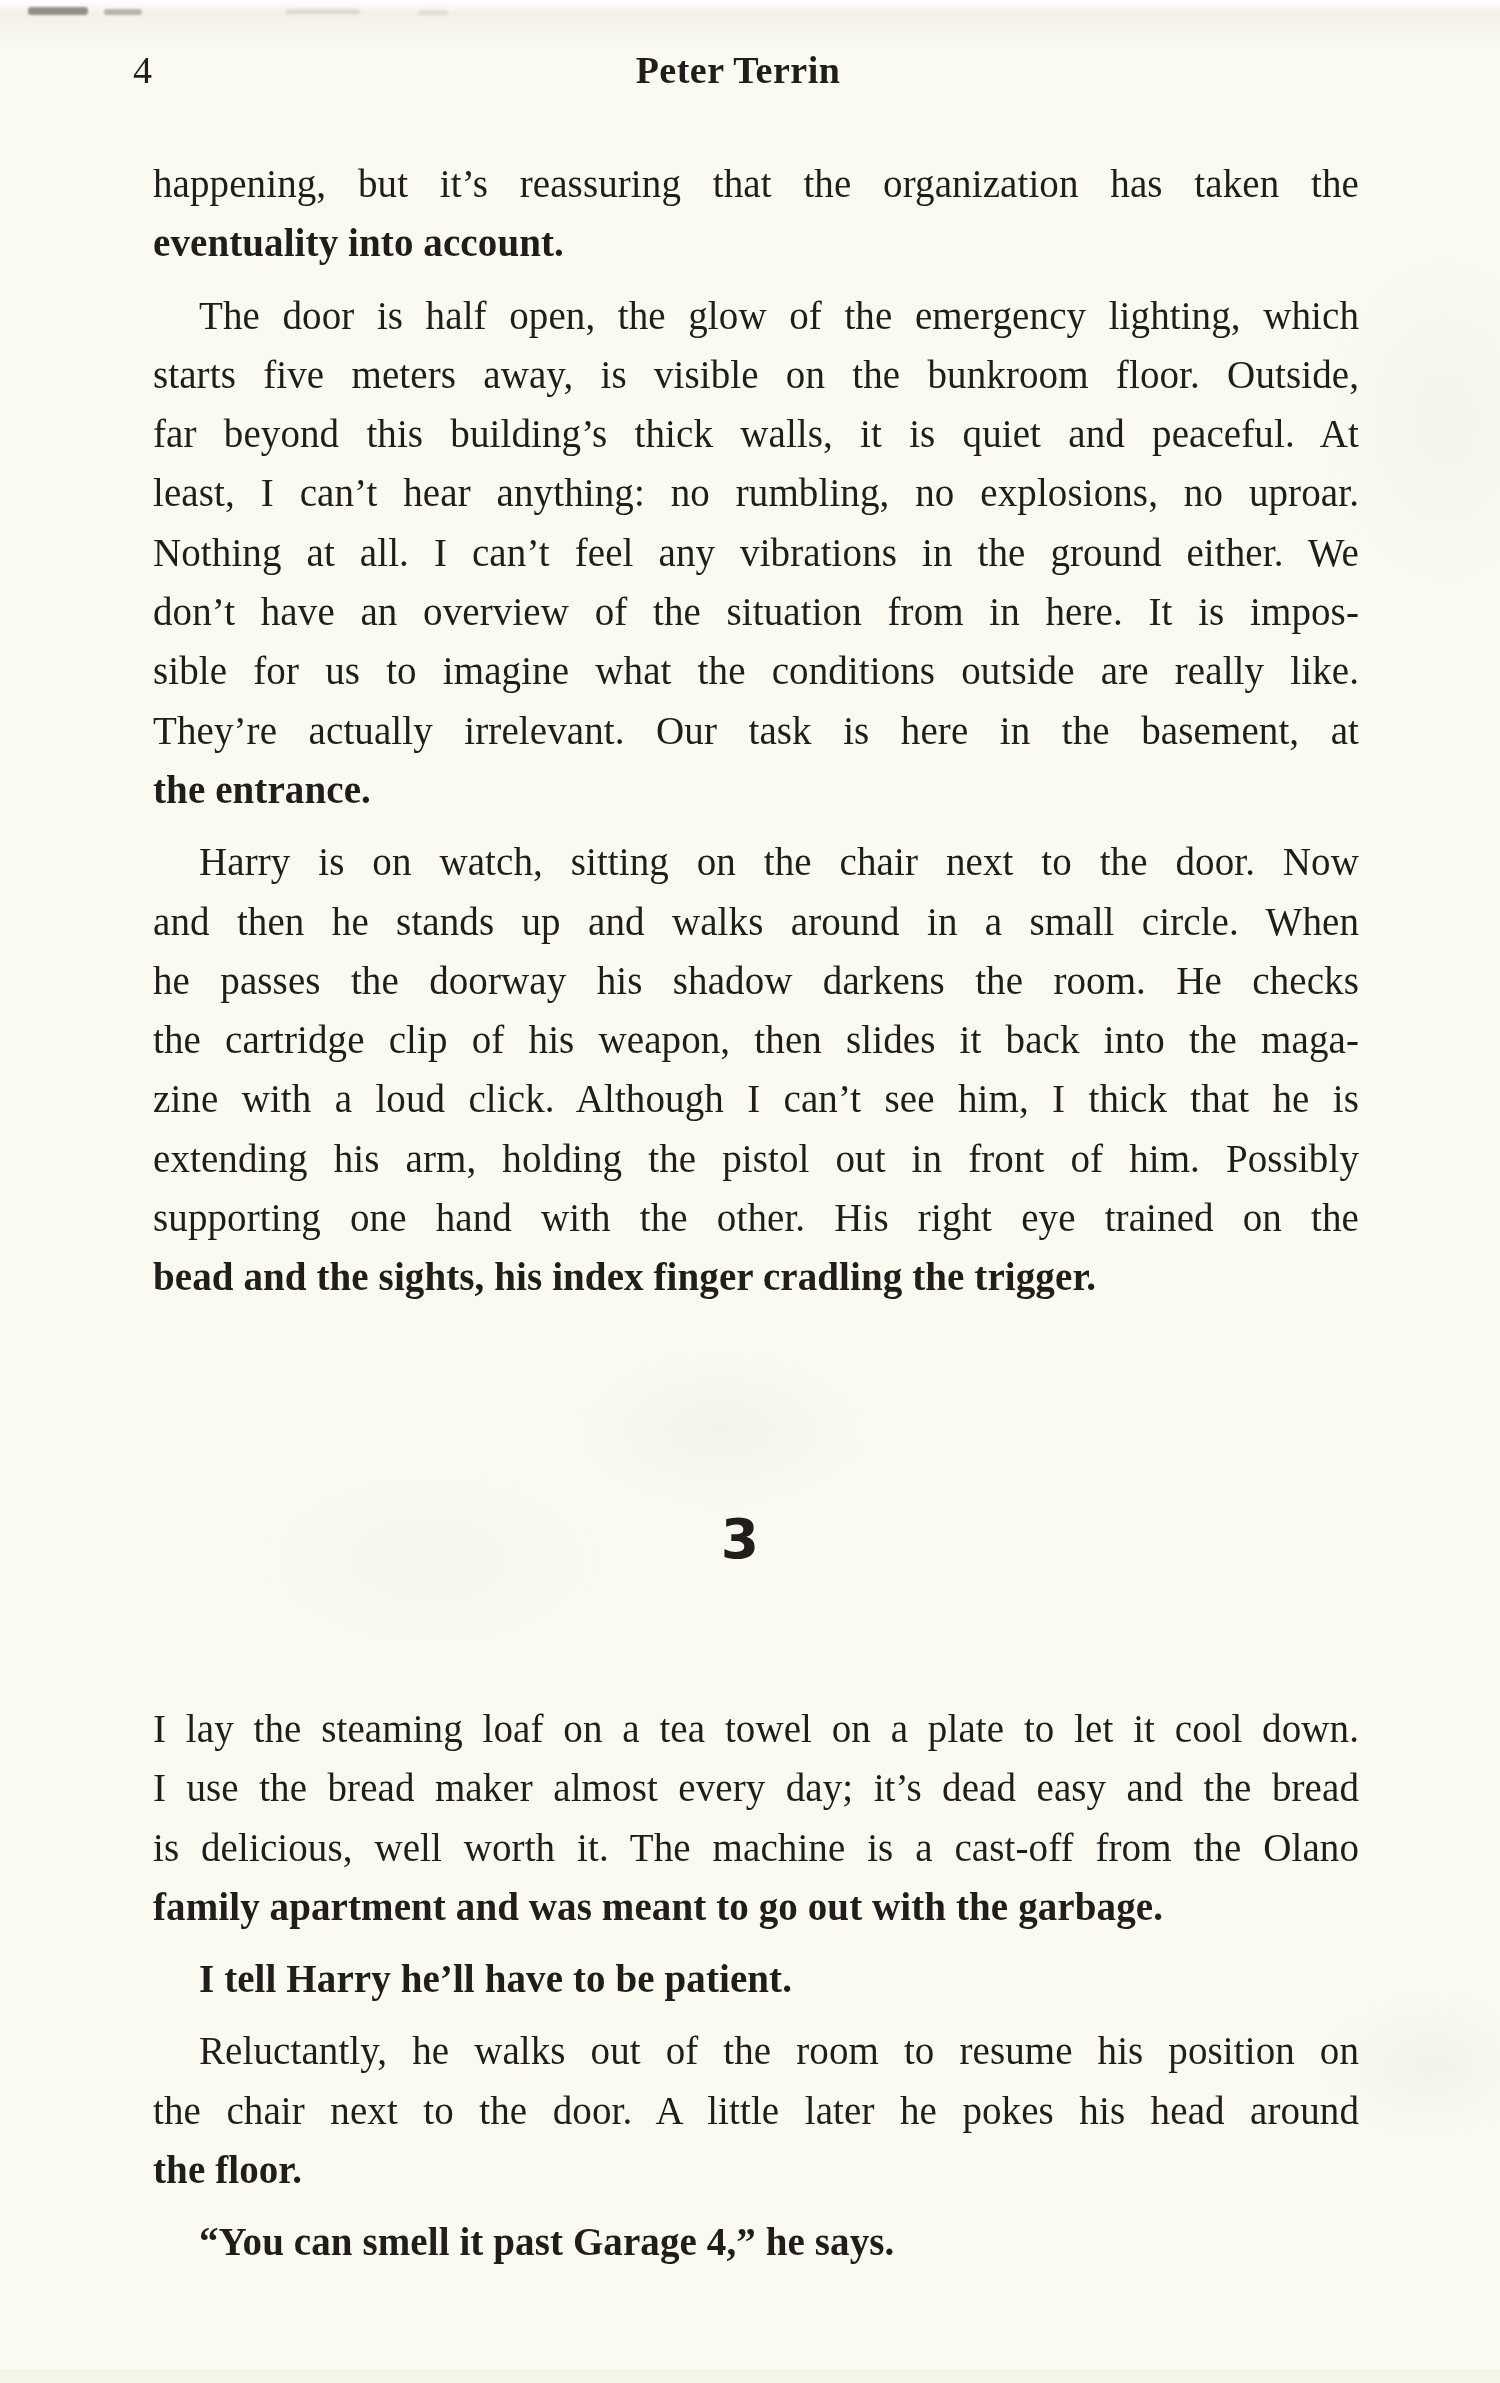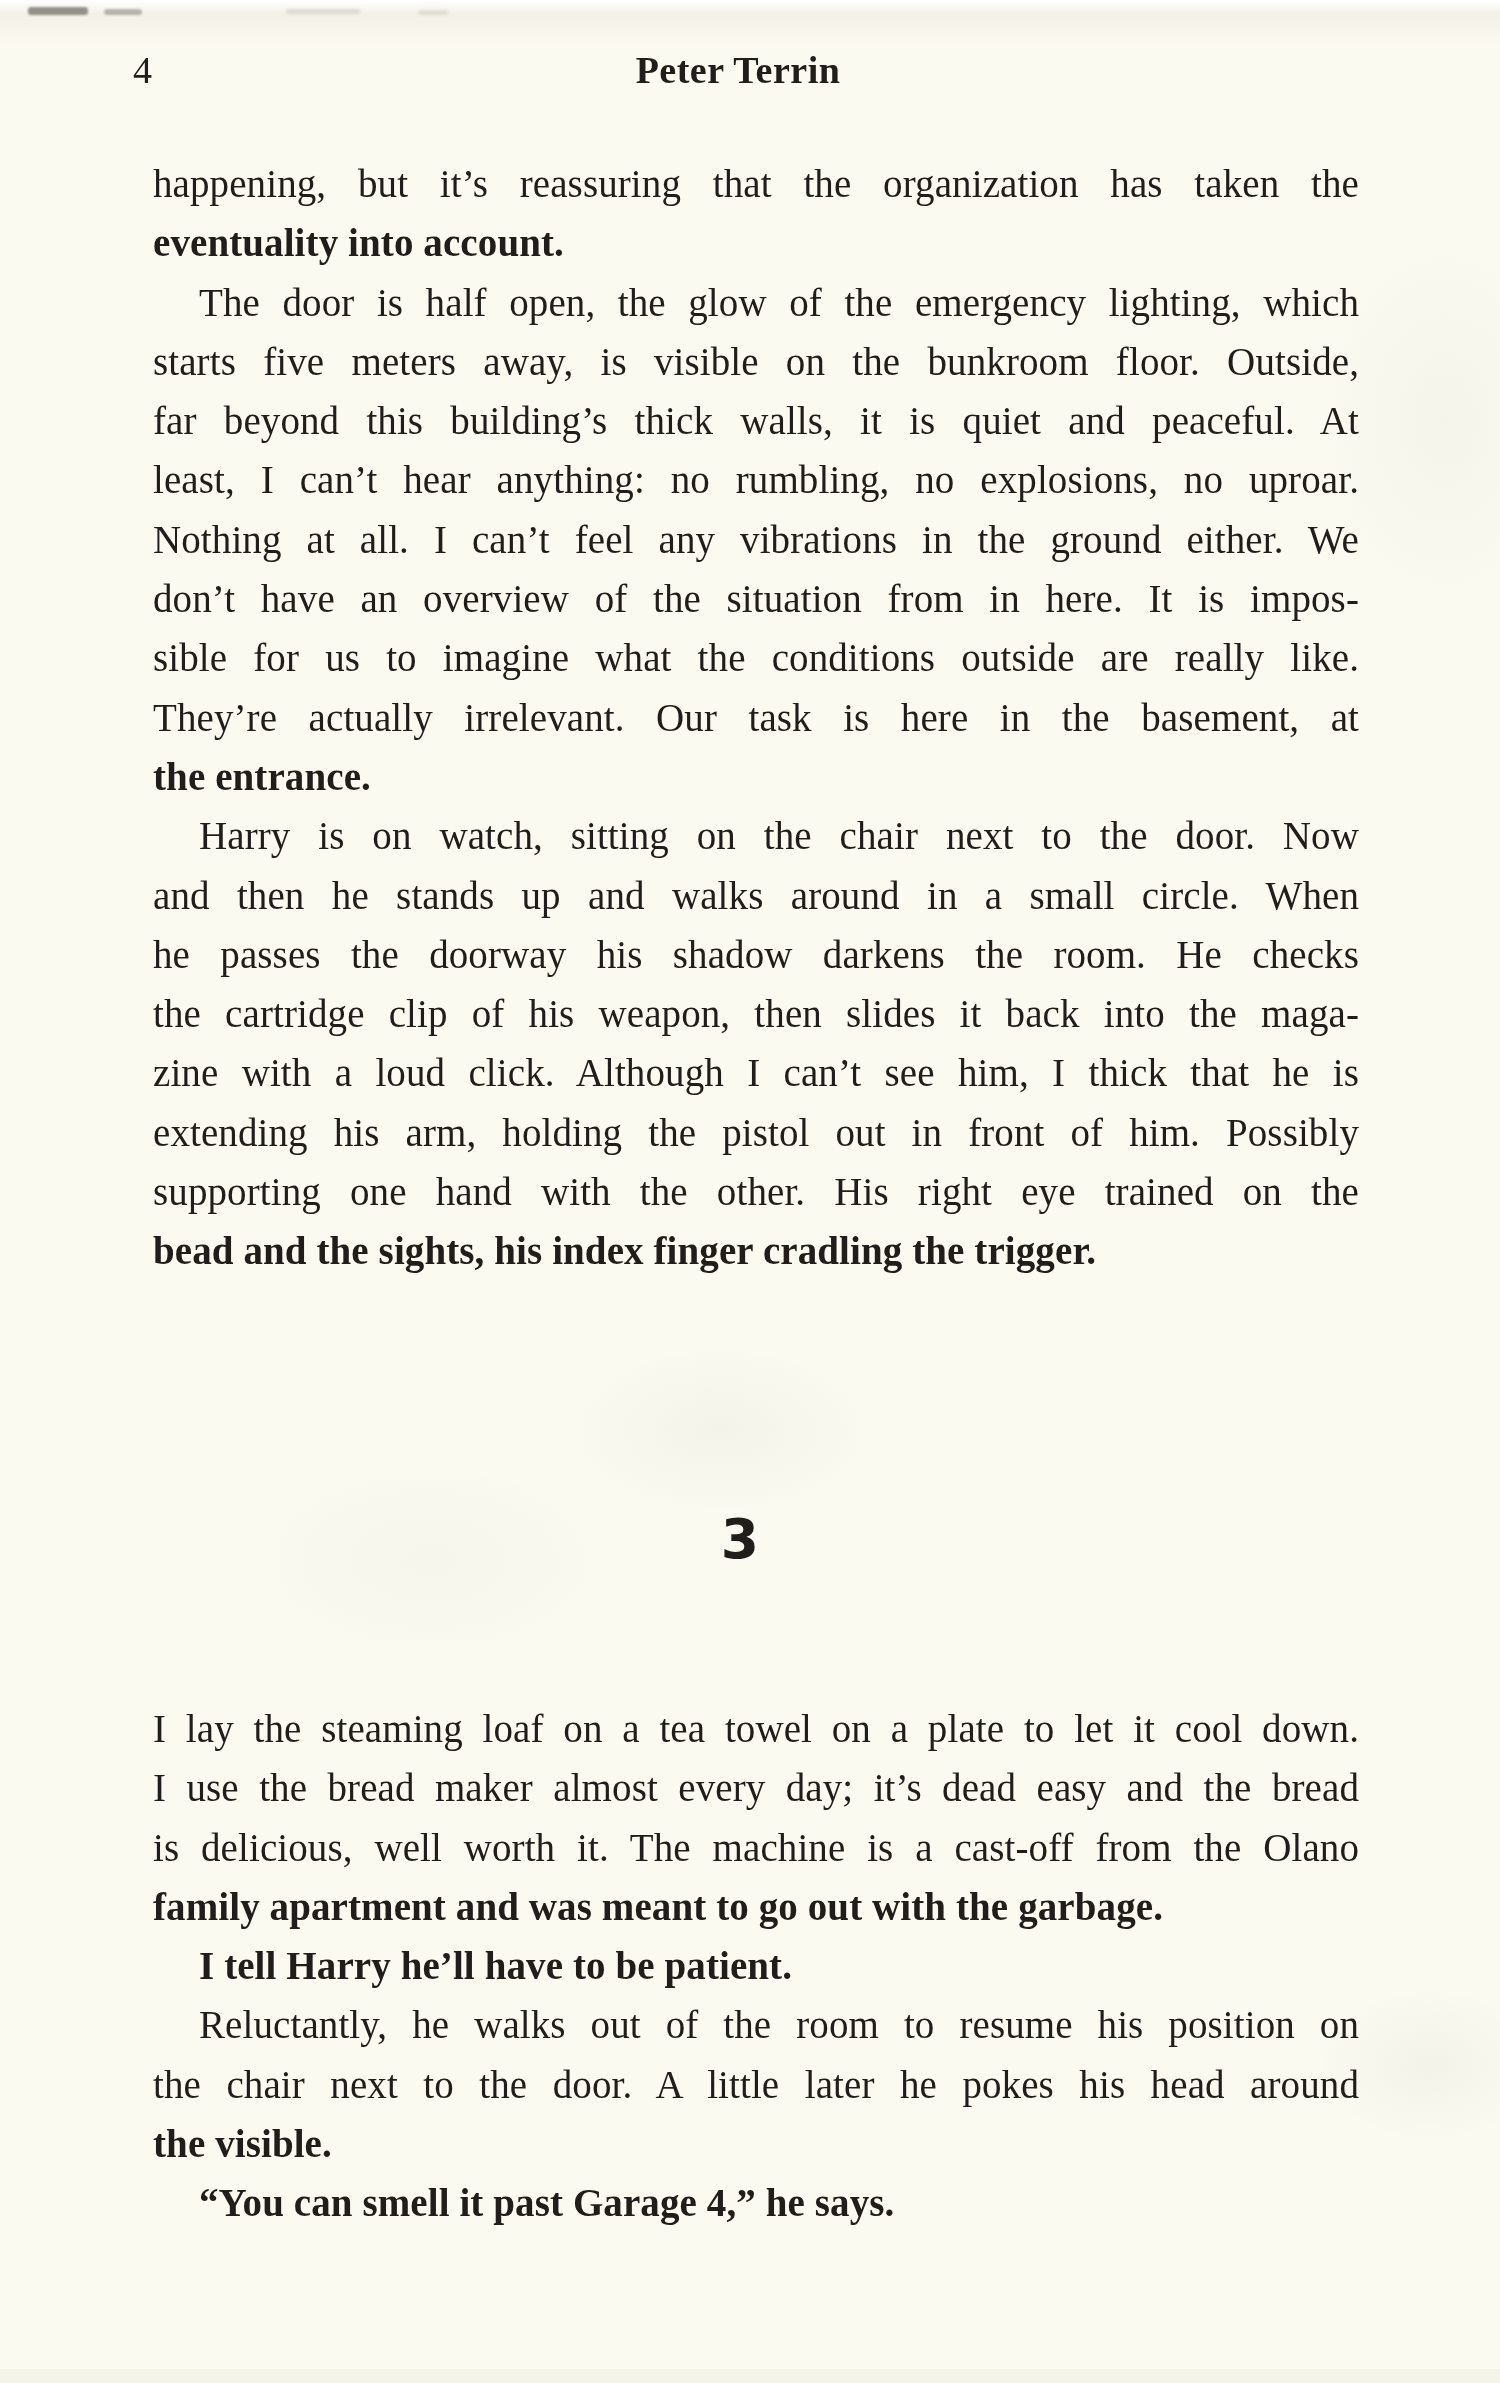--- a/index.html
+++ b/index.html
@@ -57,21 +57,21 @@
   
   .text-block {
     position: absolute; left: 153px; width: 1206px;
     font-size: 39px; line-height: 59.3px;
     letter-spacing: 0.1px;
   }
   #section-1 { top: 154px; }
   #section-2 { top: 1699px; }
   .line { text-align: justify; text-align-last: justify; white-space: normal; }
   .line.last { text-align: left; text-align-last: left; font-weight: bold; }
-  .line.indent { text-indent: 46px; }
+  .line.indent { text-indent: 46px; margin-top: 13px; }
 
   
   .chapter-number {
     position: absolute; left: 137px; top: 1506px; width: 1206px; height: 66px;
     text-align: center;
     font-family: "DejaVu Sans", sans-serif;
     font-weight: 800; font-size: 55px; line-height: 66px;
     letter-spacing: 0;
   }
 </style>
@@ -117,18 +117,18 @@
   <div class="chapter-number">3</div>
 
   <div id="section-2" class="text-block">
       <div class="line">I lay the steaming loaf on a tea towel on a plate to let it cool down.</div>
       <div class="line">I use the bread maker almost every day; it’s dead easy and the bread</div>
       <div class="line">is delicious, well worth it. The machine is a cast-off from the Olano</div>
       <div class="line last">family apartment and was meant to go out with the garbage.</div>
       <div class="line last indent">I tell Harry he’ll have to be patient.</div>
       <div class="line indent">Reluctantly, he walks out of the room to resume his position on</div>
       <div class="line">the chair next to the door. A little later he pokes his head around</div>
-      <div class="line last">the visible.</div>
+      <div class="line last">the floor.</div>
       <div class="line last indent">“You can smell it past Garage 4,” he says.</div>
     </div>
 
   <div class="scan-bottom-band"></div>
 </div>
 
 </body></html>

